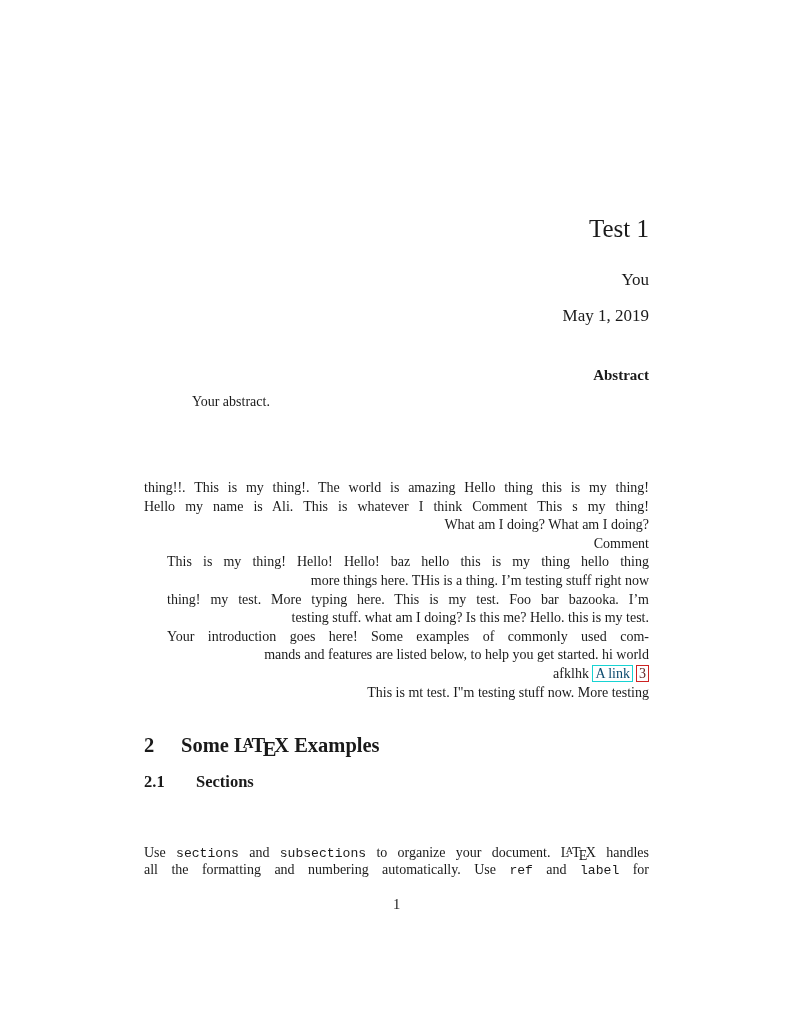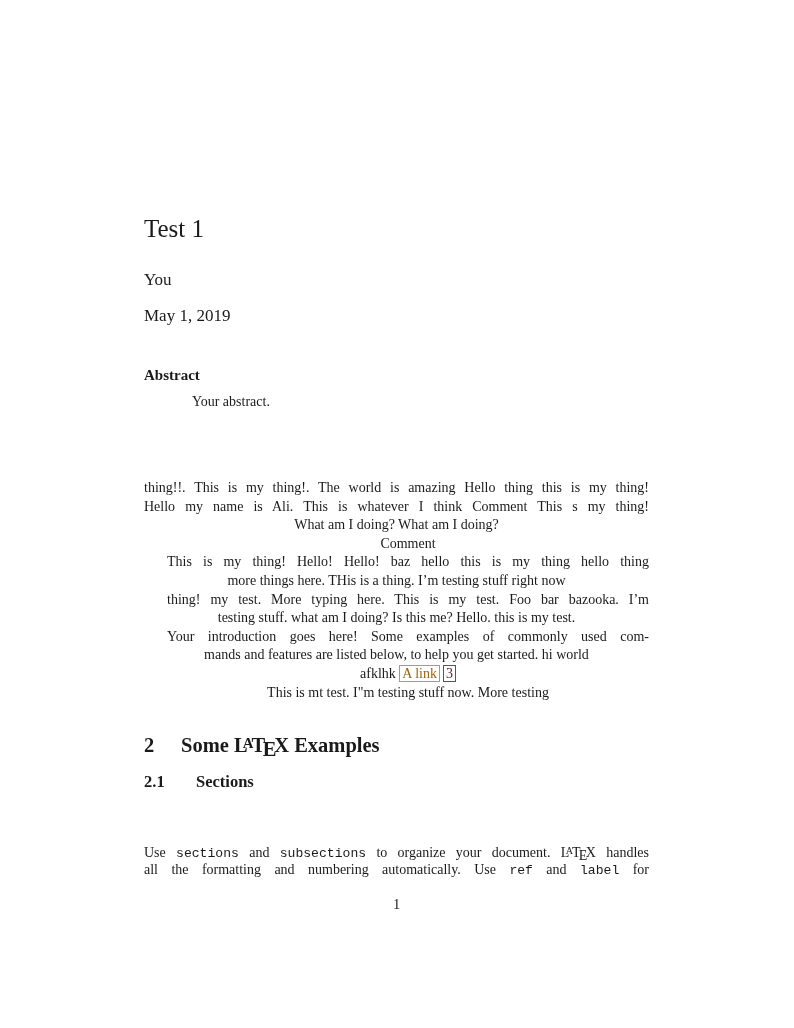--- a/index.html
+++ b/index.html
@@ -6,43 +6,43 @@
   html, body { background: #ffffff; }
   .page {
     position: relative;
     width: 794px;
     height: 1028px;
     background: #ffffff;
     color: #1a1a1a;
     font-family: "Liberation Serif", serif;
     overflow: hidden;
   }
-  .centerline { position: absolute; left: 144px; width: 505px; text-align: left; }
+  .centerline { position: absolute; left: 144px; width: 505px; text-align: right; }
   .doc-title  { top: 214px; font-size: 25px; line-height: 30px; }
   .doc-author { top: 269px; font-size: 17px; line-height: 22px; }
   .doc-date   { top: 305px; font-size: 17px; line-height: 22px; }
   .abs-head   { top: 365px; font-size: 15px; line-height: 20px; font-weight: bold; }
   .abs-body   { position: absolute; left: 192px; top: 392px; font-size: 14px; line-height: 19px; }
 
   .h1 { position: absolute; left: 144px; top: 436px; font-size: 20.5px; line-height: 28px; font-weight: bold; }
   .h2 { position: absolute; left: 144px; top: 728px; font-size: 20.5px; line-height: 30px; font-weight: bold; }
   .h3 { position: absolute; left: 144px; top: 770px; font-size: 16.5px; line-height: 24px; font-weight: bold; }
   .secnum  { display: inline-block; width: 37px; }
   .secnum3 { display: inline-block; width: 52px; }
 
   .flow { position: absolute; left: 144px; width: 505px; font-size: 14px; }
   .intro-block { top: 479px; }
   .s2-block    { top: 803px; margin-top: 39px; }
-  .ln { line-height: 18.6px; height: 18.6px; text-align: center; }
+  .ln { line-height: 18.6px; height: 18.6px; text-align: right; }
   .ln.j { text-align: justify; text-align-last: justify; }
   .ln.ind { padding-left: 23px; }
 
   .mono { font-family: "Liberation Mono", monospace; font-size: 13.1px; }
 
-  .boxlink { text-decoration: none; color: #a16207; padding: 0 2px; }
+  .boxlink { text-decoration: none; color: #0c4a6e; padding: 0 2px; }
   .box-cyan { border: 1.4px solid #17d3d3; }
   .box-red  { border: 1.4px solid #cc2222; color: #5e1f1f; margin-left: 3px; }
   .box-red2 { border: 1.4px solid #cc2222; color: #5e1f1f; padding: 0 2px; text-decoration: none; }
 
   .tex-logo { white-space: nowrap; }
   .tex-logo .cap-a { display: inline-block; font-size: 0.72em; vertical-align: 0.25em;
                      margin-left: -0.34em; margin-right: -0.12em; }
   .tex-logo .cap-e { display: inline-block; vertical-align: -0.23em;
                      margin-left: -0.12em; margin-right: -0.11em; }
 

